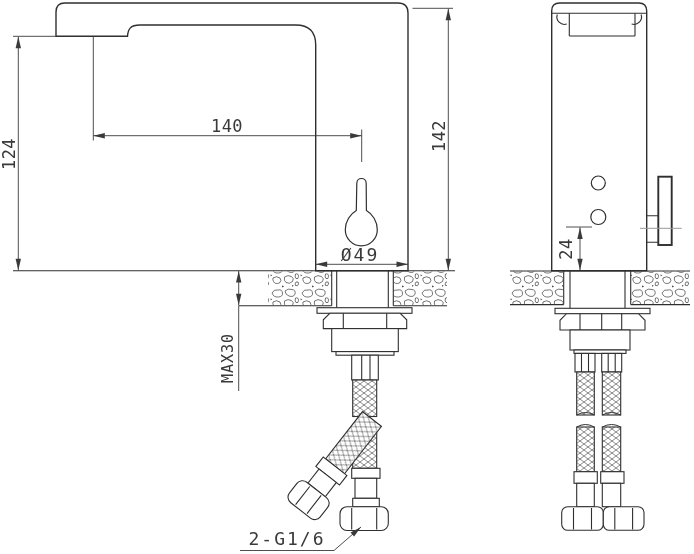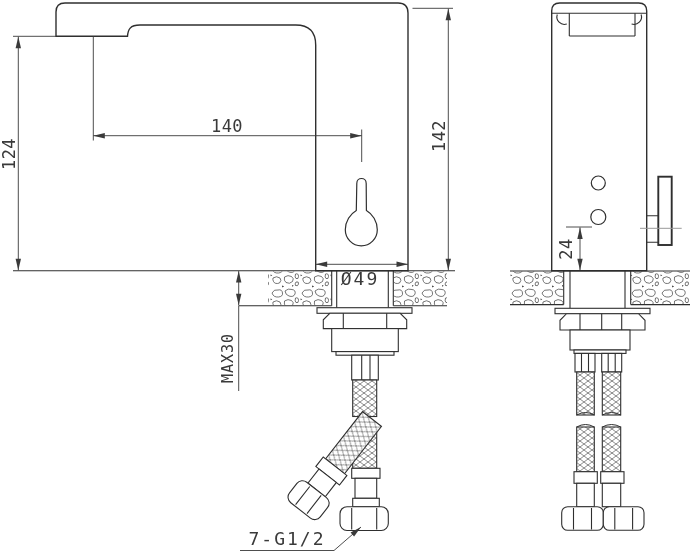--- a/index.html
+++ b/index.html
@@ -194,18 +194,18 @@
     </g>
     <g>
       <path d="M240,550.5 H334 L361,527" marker-end="url(#aE)"></path>
     </g>
   </g>
 </svg>
 
 <div class="label v" style="left:9px;   top:154px;">124</div>
 <div class="label" style="left:227px; top:126px;text-align:right;">140</div>
 <div class="label v" style="left:439px; top:136px;">142</div>
-<div class="label dia" style="left:360px; top:255px;margin-top:24px;">Ø49</div>
+<div class="label dia" style="left:360px; top:255px;">Ø49</div>
 <div class="label v max" style="left:228px; top:358px;">MAX30</div>
 <div class="label v" style="left:566px; top:249px;">24</div>
-<div class="label thread" style="left:287px; top:539px;">7-G1/2</div>
+<div class="label thread" style="left:287px; top:539px;">2-G1/6</div>
 
 </div>
 
 </body></html>

